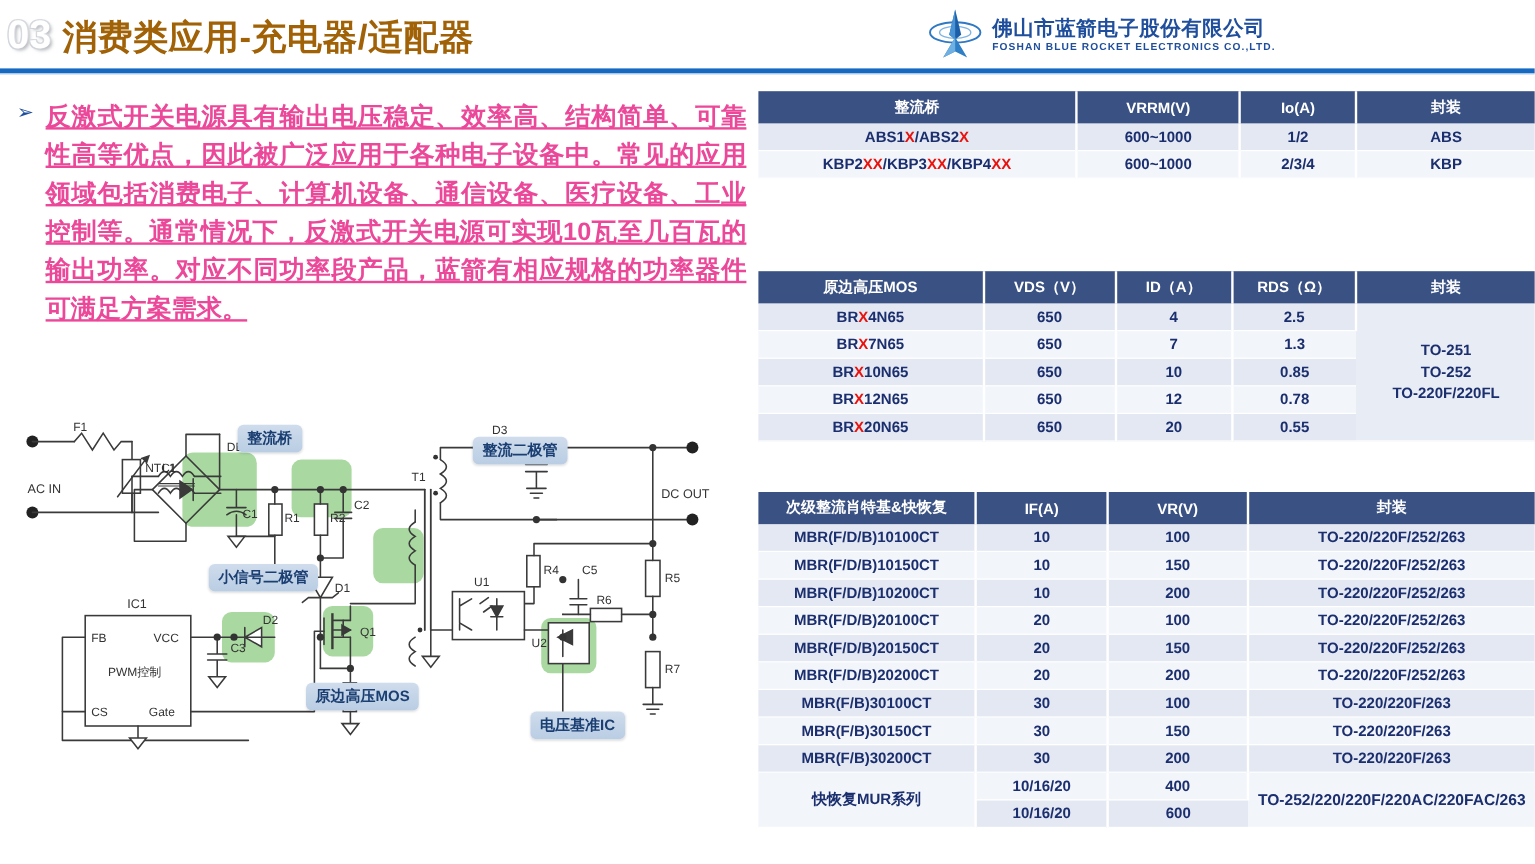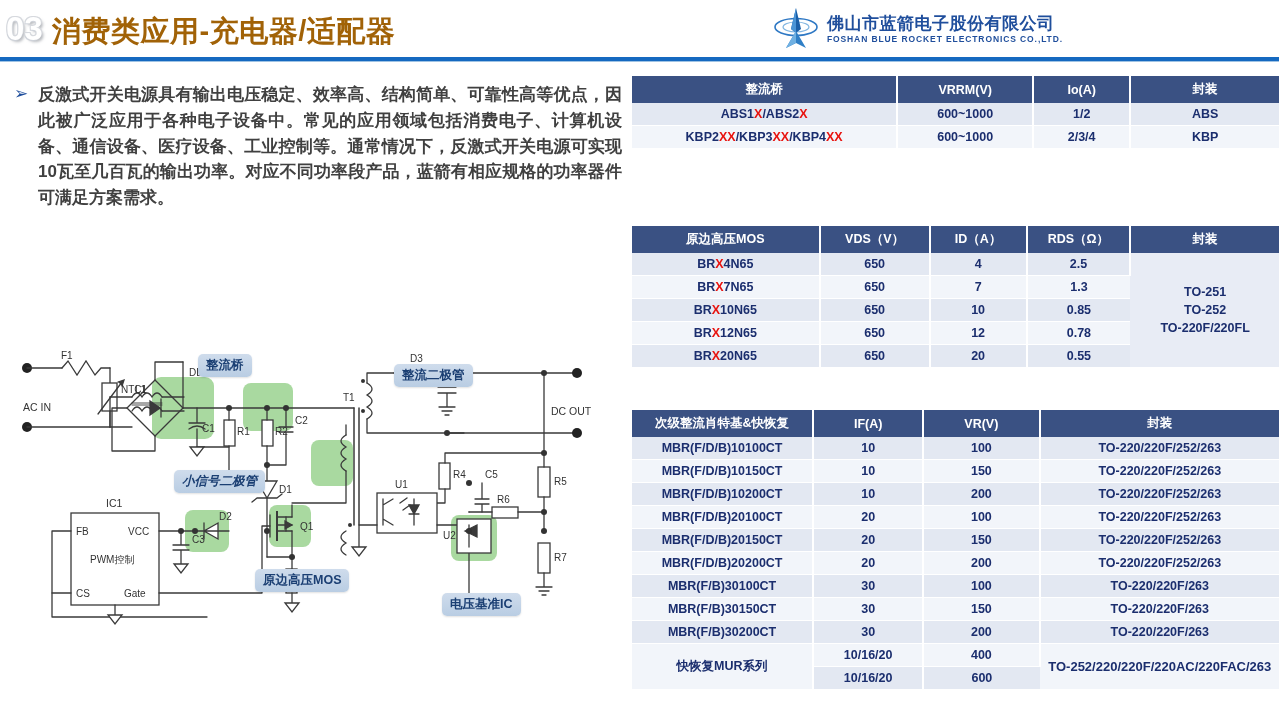--- a/index.html
+++ b/index.html
@@ -21,22 +21,22 @@
   
   .logo { position:absolute; right:8px; top:6px; height:46px; display:flex; align-items:center; gap:7px;}
   .logo-mark { width:48px; height:44px; position:relative; }
   .logo-txt { display:flex; flex-direction:column; justify-content:center; line-height:1;}
   .logo-cn { font-size:17px; font-weight:bold; color:#1f4e9c; letter-spacing:.5px; white-space:nowrap;}
   .logo-en { font-size:8.5px; font-weight:bold; color:#1f4e9c; letter-spacing:.9px; white-space:nowrap; margin-top:3px;}
 
   
   .bullet-wrap { position:absolute; left:14px; top:82px; width:608px; display:flex; }
   .bullet-ar { width:24px; flex:none; color:#1f4e9c; font-size:17px; line-height:1.1; padding-top:3px;}
-  .bullet-tx { flex:1; font-size:17px; font-weight:bold; color:#404040; line-height:1.52;
-     text-align:justify; letter-spacing:0px;}
+  .bullet-tx { flex:1; font-size:21px; font-weight:bold; color:#ec4899; line-height:1.52;
+     text-align:justify; letter-spacing:0px;text-decoration:underline;}
 
   
   .circuit { position:absolute; left:14px; top:335px; width:610px; height:375px;text-align:center; }
   .circuit svg { display:block; }
   .cklabel { position:absolute; background:linear-gradient(#cfdcec,#b9cde3); color:#1b3f73;
      font-size:12.5px; font-weight:bold; border-radius:5px; padding:3px 8px; white-space:nowrap;
      box-shadow:0 1px 2px rgba(0,0,0,.12); }
 
   
   .tbl { position:absolute; border-collapse:collapse; table-layout:fixed; }
@@ -306,21 +306,21 @@
         <text x="62" y="200" font-size="10">FB</text>
         <text x="114" y="200" font-size="10">VCC</text>
         <text x="62" y="262" font-size="10">CS</text>
         <text x="110" y="262" font-size="10">Gate</text>
         <text x="76" y="228" font-size="10">PWM控制</text>
       </g>
     </svg>
 
     <div class="cklabel" style="left:184px; top:19px;">整流桥</div>
     <div class="cklabel" style="left:380px; top:29px;">整流二极管</div>
-    <div class="cklabel" style="left:160px; top:135px;font-style:italic;">小信号二极管</div>
+    <div class="cklabel" style="left:160px; top:135px;">小信号二极管</div>
     <div class="cklabel" style="left:241px; top:234px;">原边高压MOS</div>
     <div class="cklabel" style="left:428px; top:258px;">电压基准IC</div>
   </div>
 
   <table class="tbl" id="t1">
     <colgroup>
         <col style="width:41%">
         <col style="width:21%">
         <col style="width:15%">
         <col style="width:23%">

